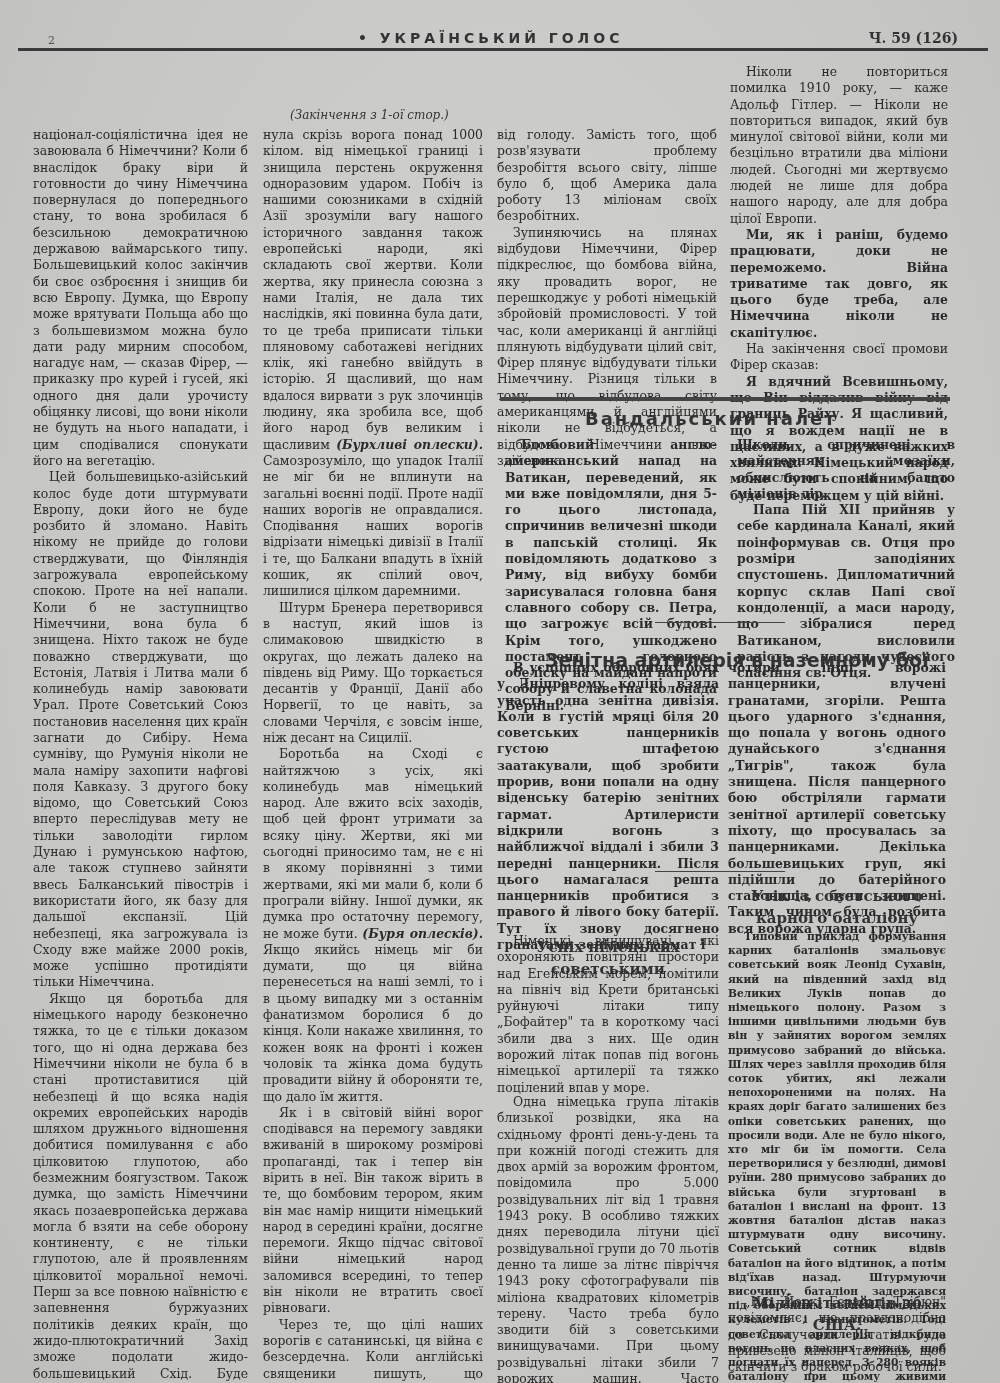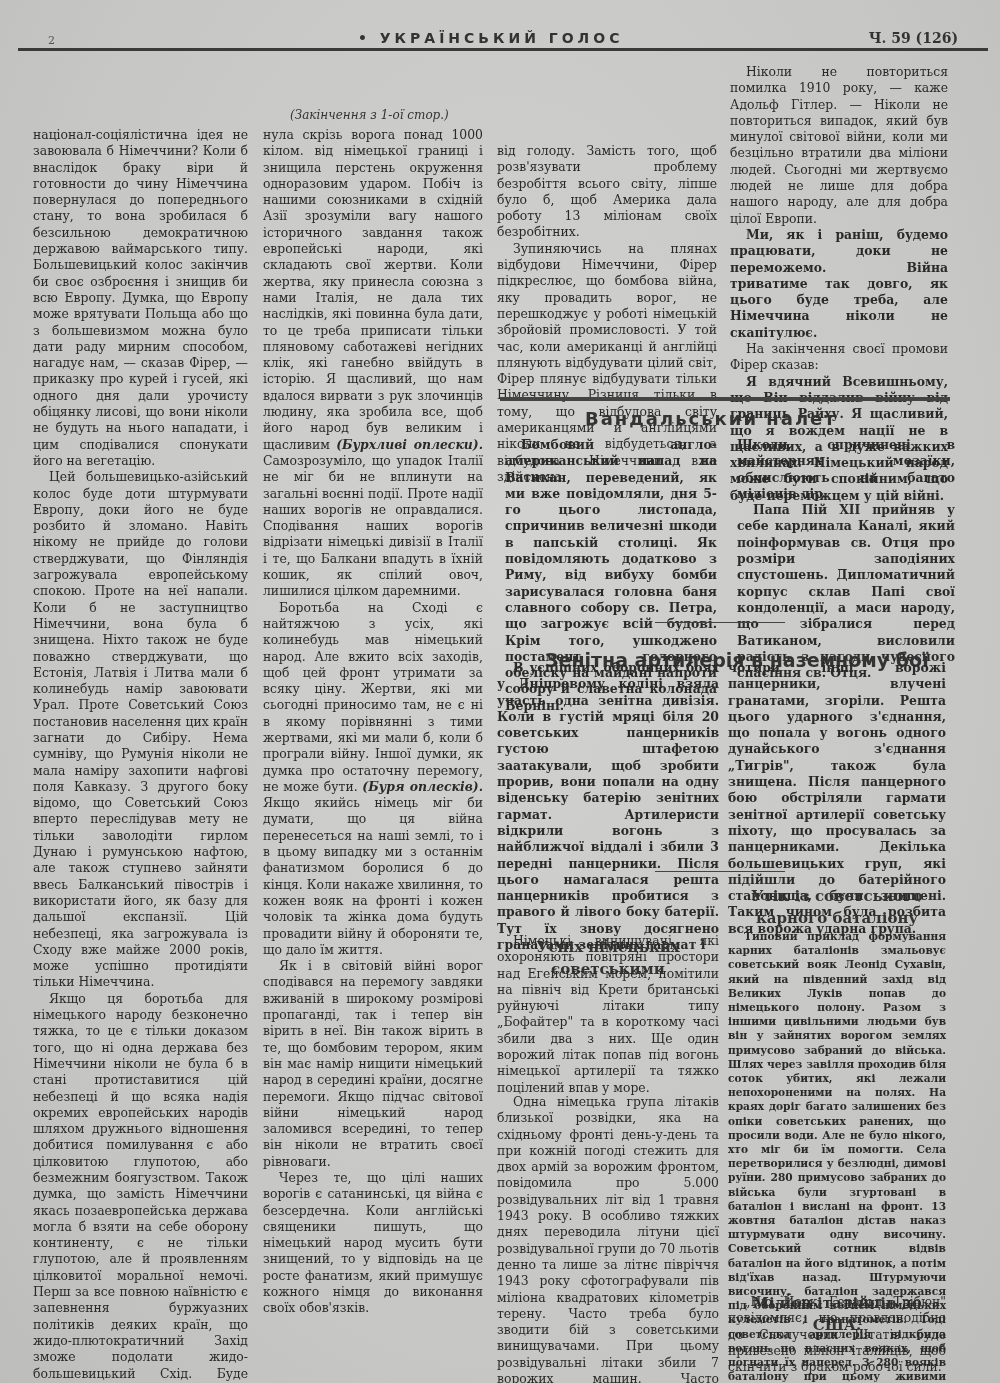--- a/index.html
+++ b/index.html
@@ -14,21 +14,21 @@
   .mast .issue{position:absolute;right:30px;top:2px;font-size:14px;font-weight:bold;color:#333;}
   .mast-rule{position:absolute;left:18px;top:48px;width:970px;height:3px;background:#3a3a3a;}
   .headline-main{position:absolute;left:160px;top:60px;font-family:"Liberation Serif",serif;
        font-size:44px;letter-spacing:7px;color:#a9a9a7;font-weight:normal;}
   .subhead{position:absolute;left:290px;top:108px;font-size:12px;font-style:italic;color:#333;}
   .col{position:absolute;font-size:12.4px;line-height:16.3px;text-align:justify;hyphens:auto;}
   .col p{margin:0;text-indent:16px;}
   .col p.noind{text-indent:0;}
   .c1{left:33px;top:127px;width:215px;}
   .c2{left:263px;top:127px;width:220px;}
-  .c3{left:497px;top:127px;width:220px;margin-top:16px;}
+  .c3{left:497px;top:127px;width:220px;}
   .c4{left:730px;top:64px;width:218px;}
   .rule-thick{position:absolute;left:500px;width:450px;height:4px;background:#444;}
   .rule-thin{position:absolute;height:1px;background:#444;}
   .h2{position:absolute;font-family:"DejaVu Sans","Liberation Sans",sans-serif;font-weight:bold;color:#333;}
   .vand-h{left:585px;top:408px;font-size:18px;letter-spacing:2px;}
   .zen-h{left:535px;top:649px;font-size:19px;margin-left:10px;}
   .h3{position:absolute;text-align:center;font-family:"DejaVu Serif",serif;font-weight:bold;font-size:15px;line-height:22px;color:#333;}
   .bold{font-weight:bold;}
   .small{font-size:10.6px;line-height:14.2px;}
   i{font-style:italic;margin-top:16px;}
@@ -49,20 +49,21 @@
 
   <div class="col c1">
     <p class="noind">націонал-соціялістична ідея не завоювала б Німеччини? Коли б внаслідок браку віри й готовности до чину Німеччина повернулася до попереднього стану, то вона зробилася б безсильною демократичною державою ваймарського типу. Большевицький колос закінчив би своє озброєння і знищив би всю Европу. Думка, що Европу може врятувати Польща або що з большевизмом можна було дати раду мирним способом, нагадує нам, — сказав Фірер, — приказку про курей і гусей, які одного дня дали урочисту обіцянку лисові, що вони ніколи не будуть на нього нападати, і цим сподівалися спонукати його на вегетацію.</p>
     <p>Цей большевицько-азійський колос буде доти штурмувати Европу, доки його не буде розбито й зломано. Навіть нікому не прийде до голови стверджувати, що Фінляндія загрожувала европейському спокою. Проте на неї напали. Коли б не заступництво Німеччини, вона була б знищена. Ніхто також не буде поважно стверджувати, що Естонія, Латвія і Литва мали б колинебудь намір завоювати Урал. Проте Советський Союз постановив населення цих країн загнати до Сибіру. Нема сумніву, що Румунія ніколи не мала наміру захопити нафгові поля Кавказу. З другого боку відомо, що Советський Союз вперто переслідував мету не тільки заволодіти гирлом Дунаю і румунською нафтою, але також ступнево зайняти ввесь Балканський півострів і використати його, як базу для дальшої експанзії. Цій небезпеці, яка загрожувала із Сходу вже майже 2000 років, може успішно протидіяти тільки Німеччина.</p>
     <p>Якщо ця боротьба для німецького народу безконечно тяжка, то це є тільки доказом того, що ні одна держава без Німеччини ніколи не була б в стані протиставитися цій небезпеці й що всяка надія окремих европейських народів шляхом дружнього відношення добитися помилування є або цілковитою глупотою, або безмежним боягузством. Також думка, що замість Німеччини якась позаевропейська держава могла б взяти на себе оборону континенту, є не тільки глупотою, але й проявленням цілковитої моральної немочі. Перш за все повною наївністю є запевнення буржуазних політиків деяких країн, що жидо-плютократичний Захід зможе подолати жидо-большевицький Схід. Буде якраз протилежне. Жидо-большевицький Схід позбавить жидівство Заходу необхідности в дальшому маскуватися. Воно дістане можливість одверто проклямувати свої цілі. Жидівські демократії Заходу врешті перетворяться в большевизм. Ті самі наївні люди, які думають, що в особі Сталіна їм пощастило знайти слугу, що згодився витягати для них каштани з вогню, раніше, ніж вони сподіваються, побачать, що ті пекельні сили, яких вони викликали, знищать і їх, і їхні країни.</p>
 
   </div>
 
   <div class="col c2">
     <p class="noind"><span>нула скрізь ворога понад 1000 кілом. від німецької границі і знищила перстень окруження одноразовим ударом. Побіч із нашими союзниками в східній Азії зрозуміли вагу нашого історичного завдання також европейські народи, які складають свої жертви. Коли жертва, яку принесла союзна з нами Італія, не дала тих наслідків, які повинна була дати, то це треба приписати тільки пляновому саботажеві негідних клік, які ганебно ввійдуть в історію. Я щасливий, що нам вдалося вирвати з рук злочинців людину, яка зробила все, щоб його народ був великим і щасливим</span> <i class="bold">(Бурхливі оплески).</i> <span>Самозрозуміло, що упадок Італії не міг би не вплинути на загальні воєнні події. Проте надії наших ворогів не оправдалися. Сподівання наших ворогів відрізати німецькі дивізії в Італії і те, що Балкани впадуть в їхній кошик, як спілий овоч, лишилися цілком даремними.</span></p>
+    <p>Штурм Бренера перетворився в наступ, який ішов із слимаковою швидкістю в округах, що лежать далеко на південь від Риму. Що торкається десантів у Франції, Данії або Норвегії, то це навіть, за словами Черчіля, є зовсім інше, ніж десант на Сицилії.</p>
     <p><span>Боротьба на Сході є найтяжчою з усіх, які колинебудь мав німецький народ. Але вжито всіх заходів, щоб цей фронт утримати за всяку ціну. Жертви, які ми сьогодні приносимо там, не є ні в якому порівнянні з тими жертвами, які ми мали б, коли б програли війну. Іншої думки, як думка про остаточну перемогу, не може бути.</span> <i class="bold">(Буря оплесків).</i> <span>Якщо якийсь німець міг би думати, що ця війна перенесеться на наші землі, то і в цьому випадку ми з останнім фанатизмом боролися б до кінця. Коли накаже хвилиння, то кожен вояк на фронті і кожен чоловік та жінка дома будуть провадити війну й обороняти те, що дало їм життя.</span></p>
     <p>Як і в світовій війні ворог сподівався на перемогу завдяки вживаній в широкому розмірові пропаганді, так і тепер він вірить в неї. Він також вірить в те, що бомбовим терором, яким він має намір нищити німецький народ в середині країни, досягне перемоги. Якщо підчас світової війни німецький народ заломився всередині, то тепер він ніколи не втратить своєї рівноваги.</p>
     <p>Через те, що цілі наших ворогів є сатанинські, ця війна є безсердечна. Коли англійські священики пишуть, що німецький народ мусить бути знищений, то у відповідь на це росте фанатизм, який примушує кожного німця до виконання своїх обов'язків.</p>
 
   </div>
 
   <div class="col c3">
     <p class="noind">від голоду. Замість того, щоб розв'язувати проблему безробіття всього світу, ліпше було б, щоб Америка дала роботу 13 міліонам своїх безробітних.</p>
     <p>Зупиняючись на плянах відбудови Німеччини, Фірер підкреслює, що бомбова війна, яку провадить ворог, не перешкоджує у роботі німецькій збройовій промисловості. У той час, коли американці й англійці плянують відбудувати цілий світ, Фірер плянує відбудувати тільки Німеччину. Різниця тільки в тому, що відбудова світу американцями й англійцями ніколи не відбудеться, а відбудова Німеччини вже здійснена.</p>
   </div>

